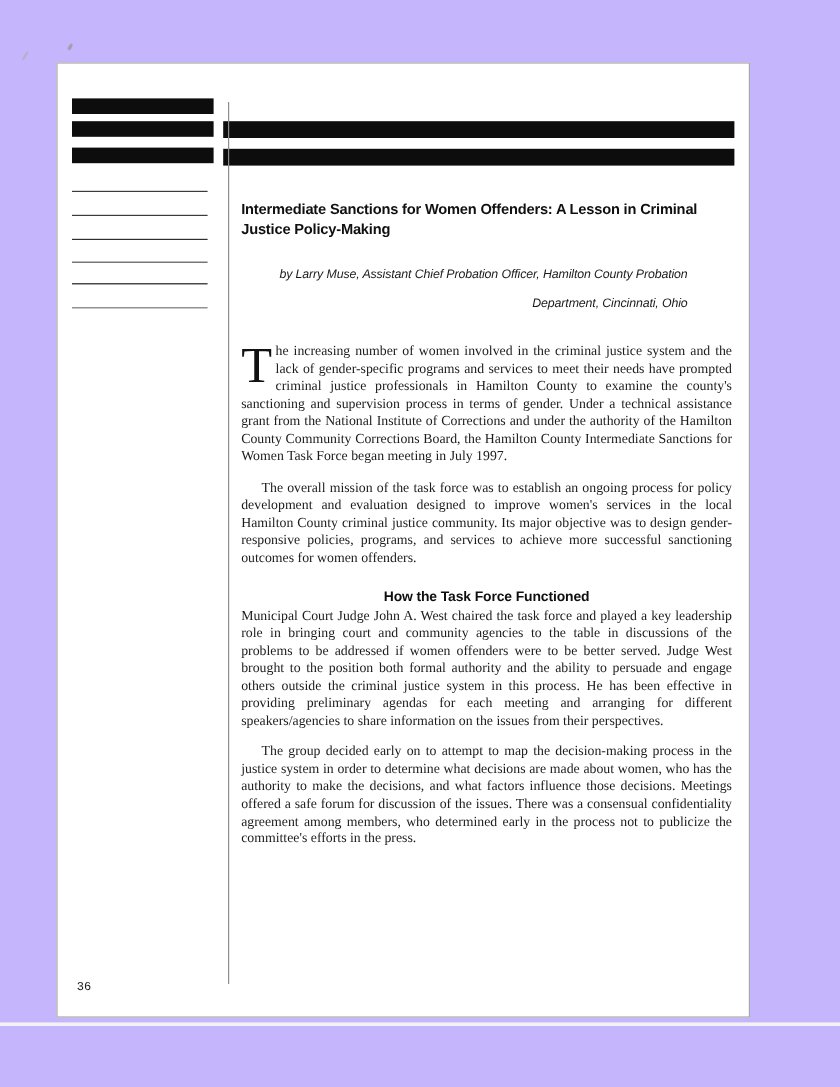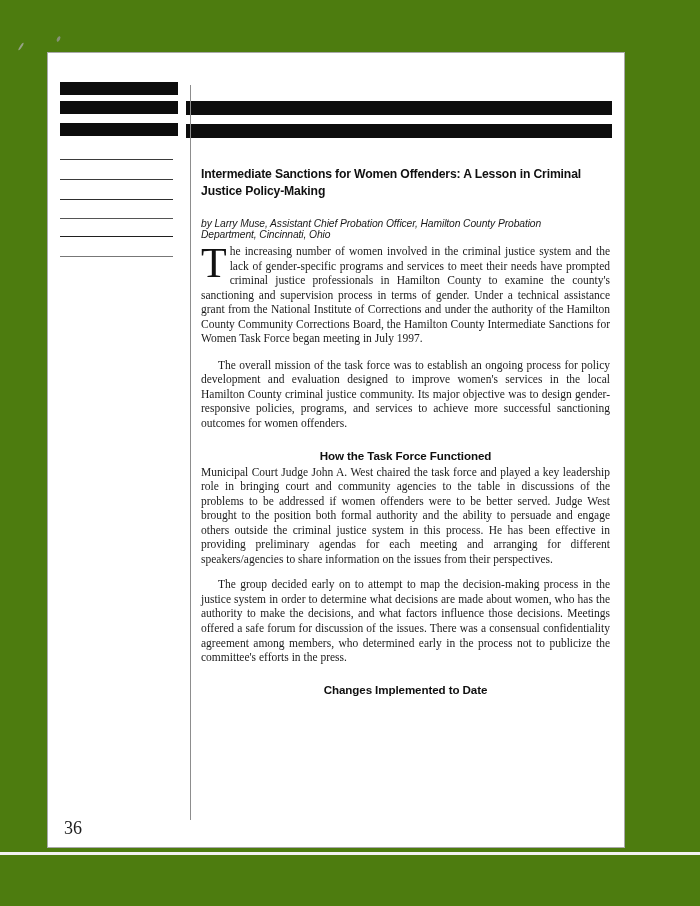--- a/index.html
+++ b/index.html
@@ -13,21 +13,21 @@
     position: relative;
     font-family: "Liberation Serif", serif;
     overflow: hidden;
   }
 
   
   #scan-page {
     position: absolute;
     left: 0; top: 0;
     width: 700px; height: 906px;
-    background: #4d7c0f;
+    background: #c4b5fd;
   }
 
   
   .speckle {
     position: absolute;
     background: #9a9a9a;
     border-radius: 50%;
     opacity: .75;
   }
   #speck-a { left: 57px;  top: 36px; width: 3px; height: 6px; transform: rotate(28deg); }
@@ -95,25 +95,26 @@
     color: #101010;
     letter-spacing: -0.15px;
     margin: 0 0 18px 0;
     width: 385px;
   }
 
   #article-byline {
     font-family: "Liberation Sans", sans-serif;
     font-style: italic;
     font-size: 10.3px;
-    line-height: 11px;
+    line-height: 24px;
     color: #1a1a1a;
-    margin: 0 0 4px 0;
+    margin: 0 0 20px 0;
     width: 372px;
     letter-spacing: -0.1px;
+    text-align: right;
   }
 
   .section-heading {
     font-family: "Liberation Sans", sans-serif;
     font-weight: bold;
     font-size: 11.6px;
     line-height: 16px;
     color: #0f0f0f;
     margin: 17px 0 1px 0;
     letter-spacing: -0.1px;
@@ -146,22 +147,22 @@
     color: #111;
     padding: 2px 3px 0 0;
     margin-top: 1px;
   }
 
   
   #page-folio {
     position: absolute;
     left: 64px;
     top: 818px;
-    font-family: Liberation Serif, serif;
-    font-size: 18px;
+    font-family: Liberation Mono, monospace;
+    font-size: 10px;
     color: #1c1c1c;
   }
 
   
   #scan-edge-bottom {
     position: absolute;
     left: 0; top: 852px;
     width: 700px; height: 3px;
     background: #f2f2f2;
   }
@@ -201,21 +202,20 @@
 
     <p class="body-text">The overall mission of the task force was to establish an ongoing process for policy development and evaluation designed to improve women's services in the local Hamilton County criminal justice community. Its major objective was to design gender-responsive policies, programs, and services to achieve more successful sanctioning outcomes for women offenders.</p>
 
     <h2 class="section-heading">How the Task Force Functioned</h2>
 
     <p class="body-text no-indent">Municipal Court Judge John A. West chaired the task force and played a key leadership role in bringing court and community agencies to the table in discussions of the problems to be addressed if women offenders were to be better served. Judge West brought to the position both formal authority and the ability to persuade and engage others outside the criminal justice system in this process. He has been effective in providing preliminary agendas for each meeting and arranging for different speakers/agencies to share information on the issues from their perspectives.</p>
 
 
     <p class="body-text">The group decided early on to attempt to map the decision-making process in the justice system in order to determine what decisions are made about women, who has the authority to make the decisions, and what factors influence those decisions. Meetings offered a safe forum for discussion of the issues. There was a consensual confidentiality agreement among members, who determined early in the process not to publicize the committee's efforts in the press.</p>
 
-    <h2 class="section-heading">Changes Implemented to Date</h2>
 
 
   </div>
 
   <div id="page-folio">36</div>
 
   <div id="scan-edge-bottom"></div>
 
 </div>
 

